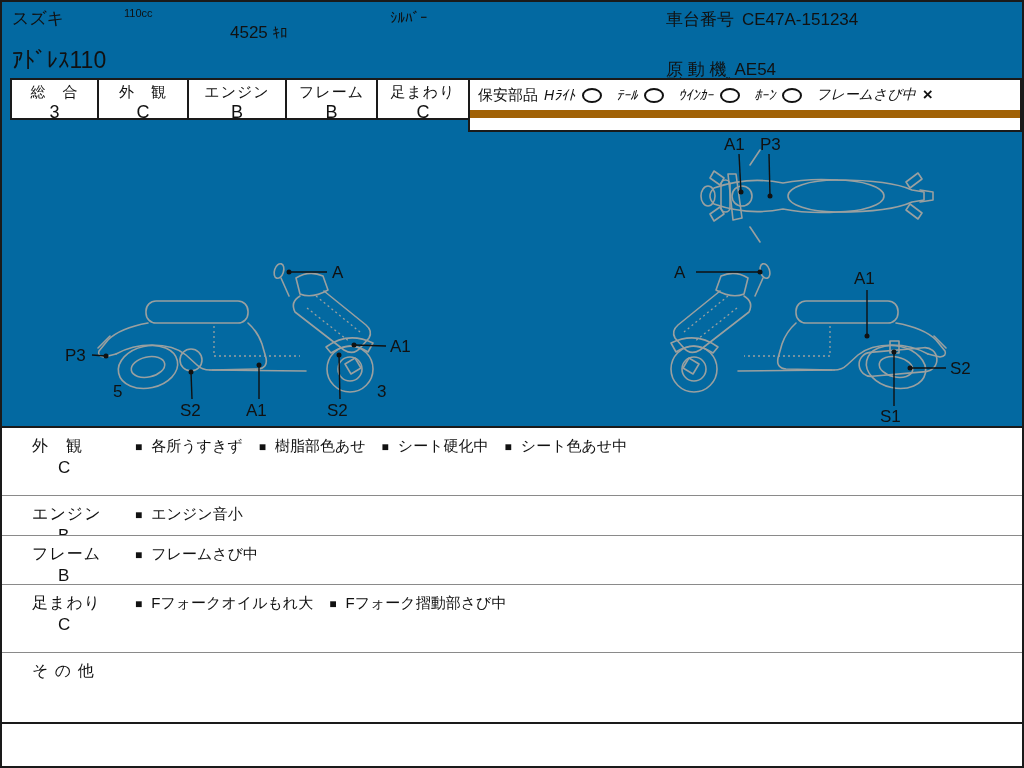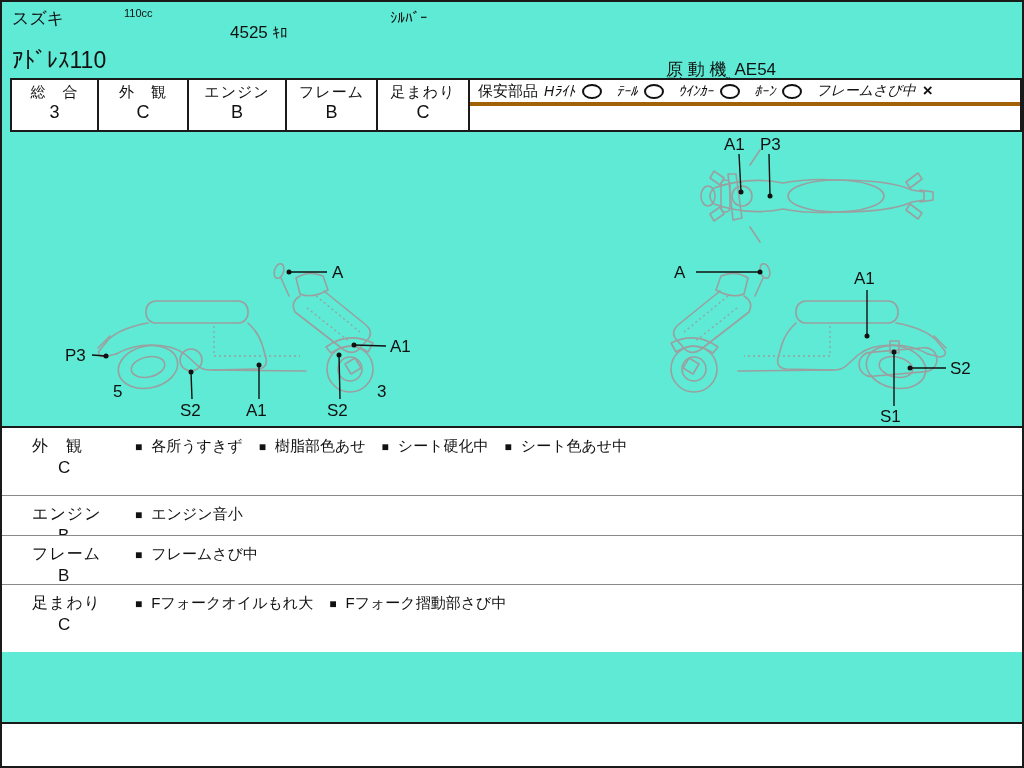--- a/index.html
+++ b/index.html
@@ -1,54 +1,54 @@
 <!DOCTYPE html>
 <html><head>
 <meta charset="utf-8">
 <style>
   html,body{margin:0;padding:0;background:#e8e8e8;}
   #sheet{
     position:relative; width:1024px; height:768px; margin:0 auto;
-    background:#5eead4; border:2px solid #1a1a1a; box-sizing:border-box;
+    background:#0369a1; border:2px solid #1a1a1a; box-sizing:border-box;
     font-family:"Liberation Sans","DejaVu Sans",sans-serif; color:#111;
     overflow:hidden;
   }
   .abs{position:absolute; white-space:nowrap;}
   
   .h-maker{left:10px; top:5px; font-size:17px;}
   .h-disp{left:122px; top:5px; font-size:11px;}
   .h-mile{left:228px; top:10px; font-size:17px;margin-top:11px;}
   .h-mileunit{font-size:15px;}
   .h-color{left:388px; top:7px; font-size:15px;}
   .h-model{left:10px; top:25px; font-size:23px;margin-top:20px;}
   .h-r1{left:664px; top:6px; font-size:17px;}
   .h-r2{left:664px; top:31px; font-size:17px;margin-top:41px;}
   .h-r3{left:664px; top:56px; font-size:17px;}
   .h-kv{margin-left:8px;}
   
   .gcell{
-    position:absolute; top:76px; height:54px; box-sizing:border-box;
+    position:absolute; top:76px; height:42px; box-sizing:border-box;
     border:2px solid #1a1a1a; text-align:center; background:#fff;
   }
   .glabel{font-size:15px; margin-top:3px; letter-spacing:1px;}
   .gvalue{font-size:18px; line-height:20px;}
   #gc0{left:8px;   width:89px;}
   #gc1{left:95px;  width:92px;}
   #gc2{left:185px; width:100px;}
   #gc3{left:283px; width:93px;}
   #gc4{left:374px; width:94px;}
   #safety-box{
     position:absolute; left:466px; top:76px; width:554px; height:54px;
     box-sizing:border-box; border:2px solid #1a1a1a; background:#fff;
   }
   .safety-row{
     height:25px; display:flex; align-items:center; font-size:14px;
     padding-left:8px; box-sizing:border-box;
   }
-  .safety-row.first{border-bottom:4px solid #a16207; height:26px;}
+  .safety-row.first{border-bottom:8px solid #a16207; height:38px;}
   .safety-title{margin-right:6px; font-size:15px;}
   .s-item{display:flex; align-items:center; margin-right:14px;}
   .s-label{margin-right:7px;font-style:italic;}
   .ok-circle{
     display:inline-block; width:16px; height:11px;
     border:2.5px solid #111; border-radius:50%;
   }
   .ng-mark{font-size:17px; font-weight:bold; line-height:10px;}
   .key-label{font-size:15px; letter-spacing:2px; margin-right:18px;}
   .key-value{font-size:15px;}
@@ -84,20 +84,21 @@
 <body>
 
 <div id="sheet">
 
   <span class="abs h-maker">スズキ</span>
   <span class="abs h-disp">110cc</span>
   <span class="abs h-mile"><span>4525</span> <span class="h-mileunit">ｷﾛ</span></span>
   <span class="abs h-color">ｼﾙﾊﾞｰ</span>
   <span class="abs h-model">ｱﾄﾞﾚｽ110</span>
 
+  <span class="abs h-r1"><span>車台番号</span><span class="h-kv">CE47A-151234</span></span>
   <span class="abs h-r2"><span>型　　式</span><span class="h-kv">CE47A</span></span>
   <span class="abs h-r3"><span>原 動 機</span><span class="h-kv">AE54</span></span>
 
   <div class="gcell" id="gc0">
     <div class="glabel">総　合</div>
     <div class="gvalue">3</div>
   </div>
   <div class="gcell" id="gc1">
     <div class="glabel">外　観</div>
     <div class="gvalue">C</div>
@@ -288,16 +289,19 @@
           <span class="bullet">■</span>
           <span>Fフォークオイルもれ大</span>
         </span>
       <span class="remark">
           <span class="bullet">■</span>
           <span>Fフォーク摺動部さび中</span>
         </span>
     </span>
   </div>
 
+  <div class="section sec-light" id="sec4">
+    <span class="sec-label">そ の 他</span>
+  </div>
 
   <div class="section" id="bottom-strip"></div>
 
 </div>
 
 </body></html>

